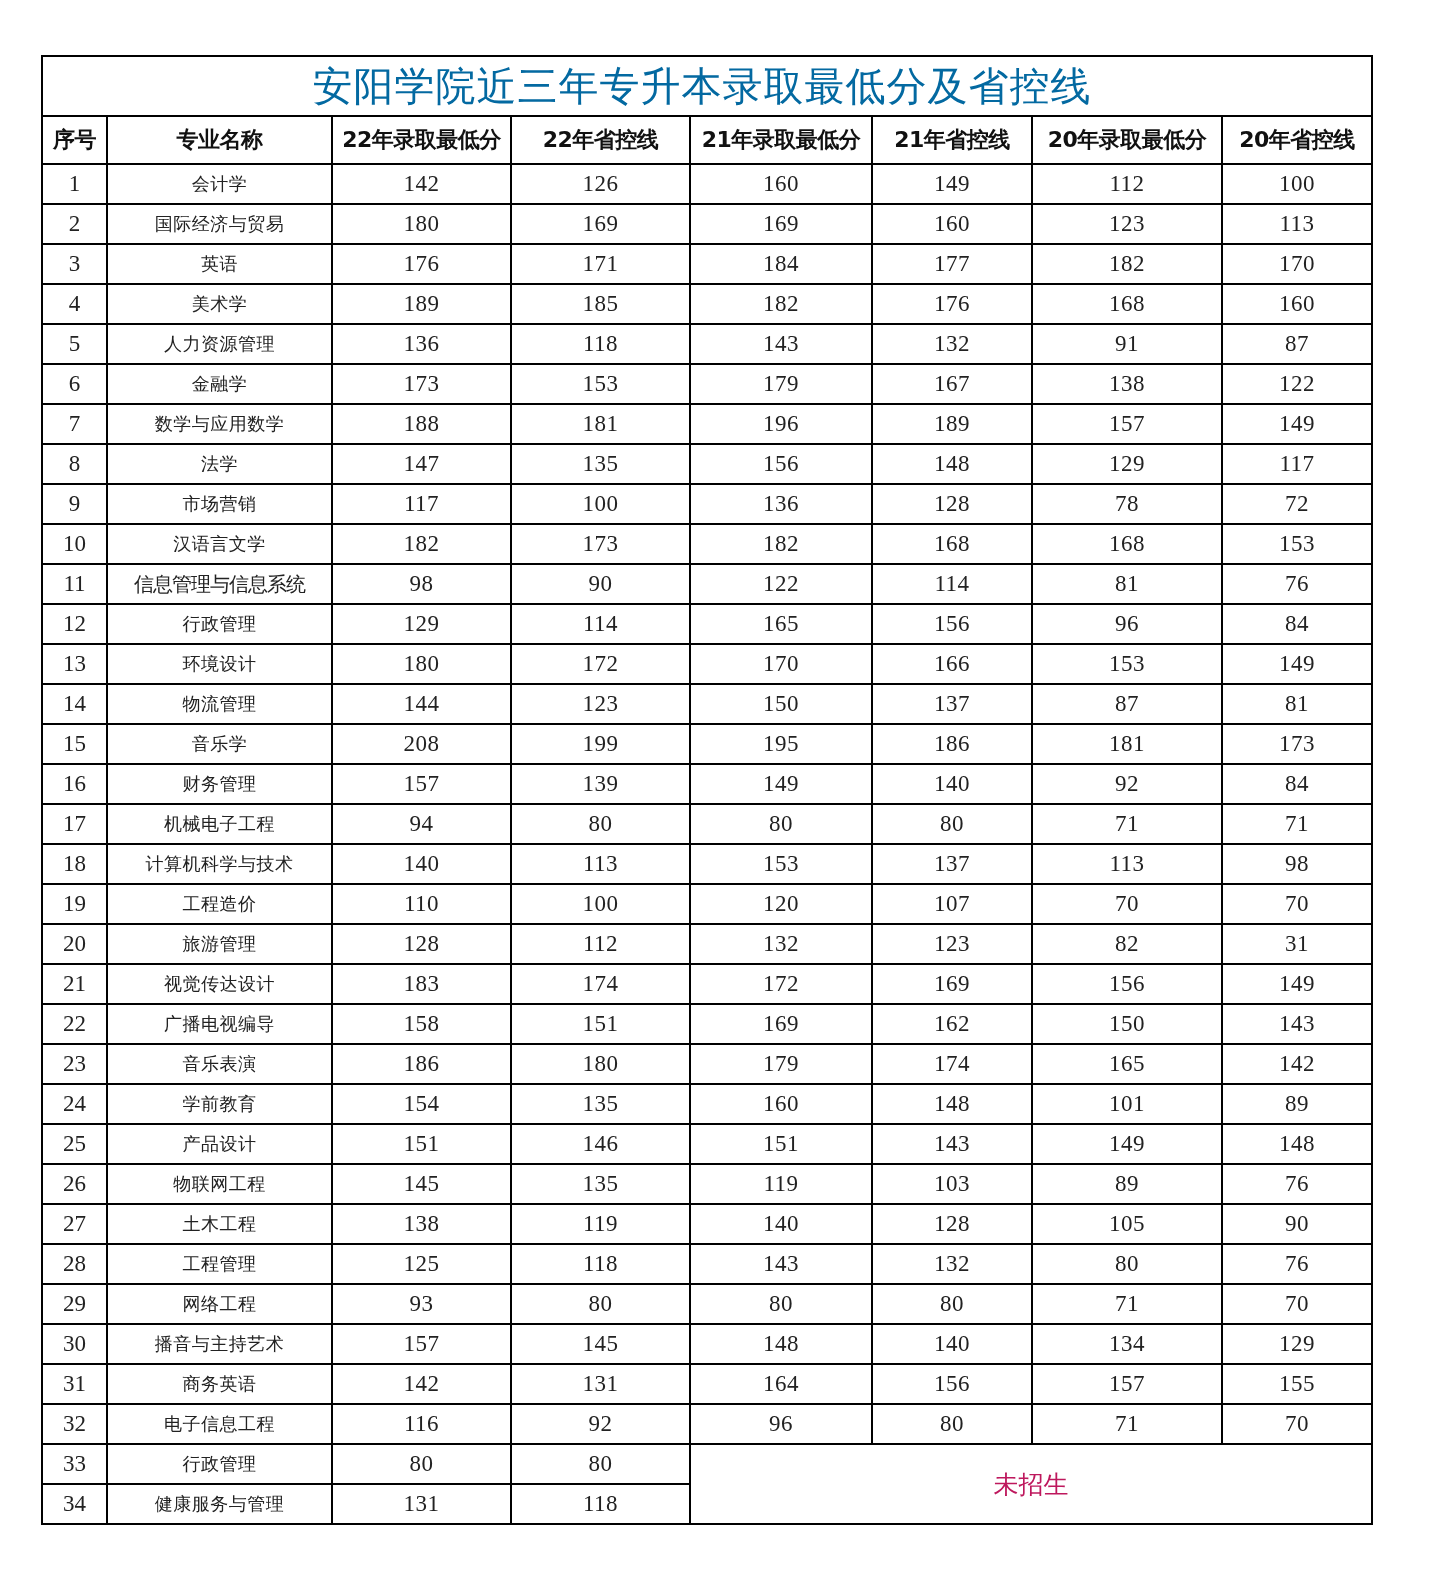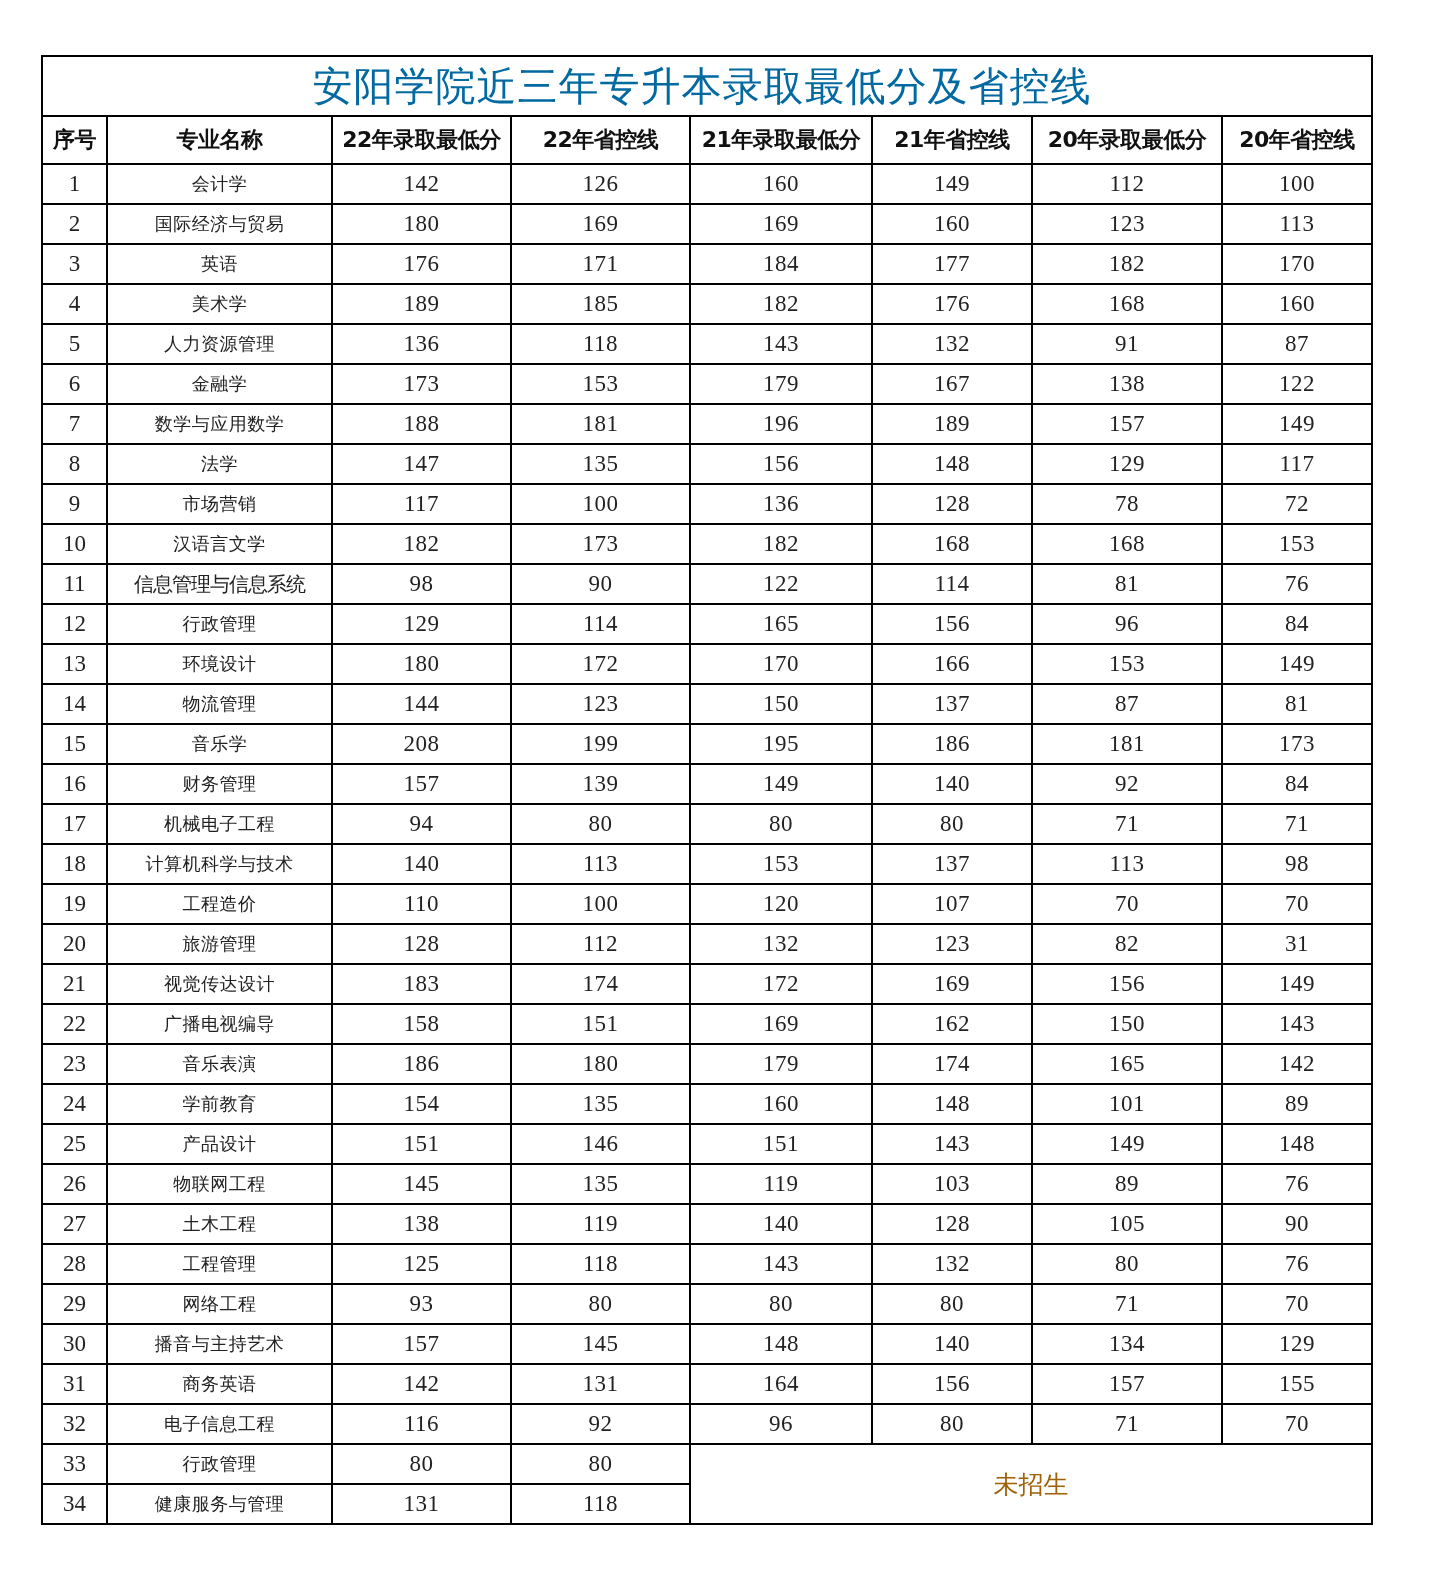--- a/index.html
+++ b/index.html
@@ -71,21 +71,21 @@
       font-family: "Liberation Serif", "DejaVu Serif", serif;
       font-size: 23px;
       letter-spacing: 0.5px;
     }
     .data-row td.idx {
       font-family: "Liberation Serif", "DejaVu Serif", serif;
       font-size: 23px;
     }
     td.not-enrolled {
       font-size: 25px;
-      color: #a16207;
+      color: #be185d;
     }
   </style>
 </head>
 <body>
 
 <div class="sheet">
   <table class="scores">
     <colgroup>
       <col style="width:65px">
       <col style="width:225px">

